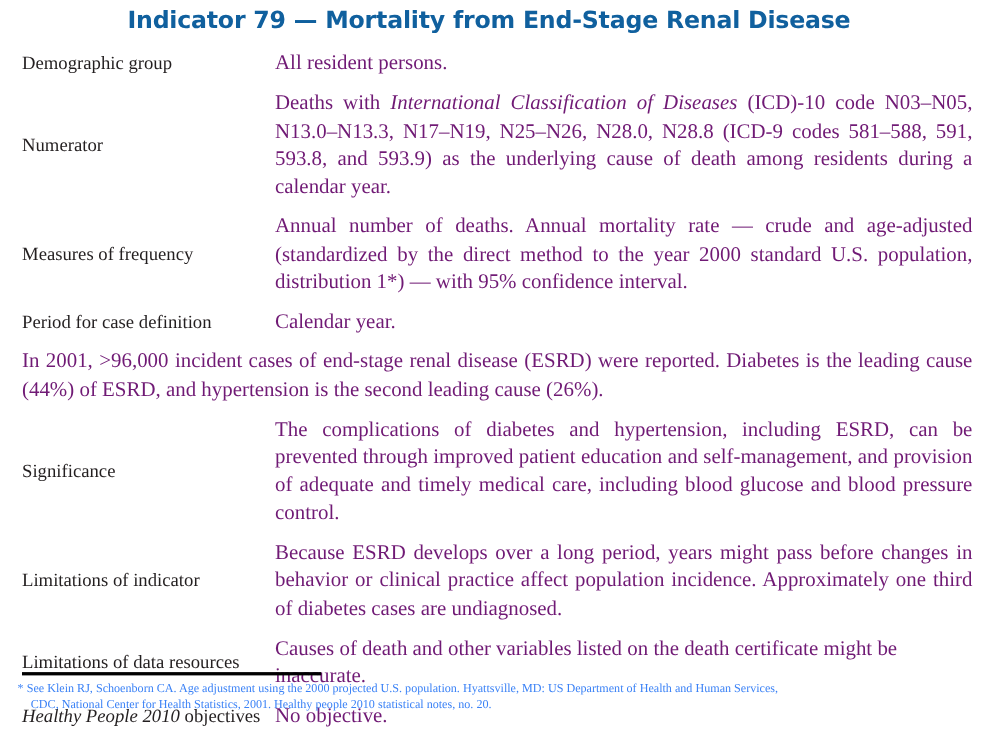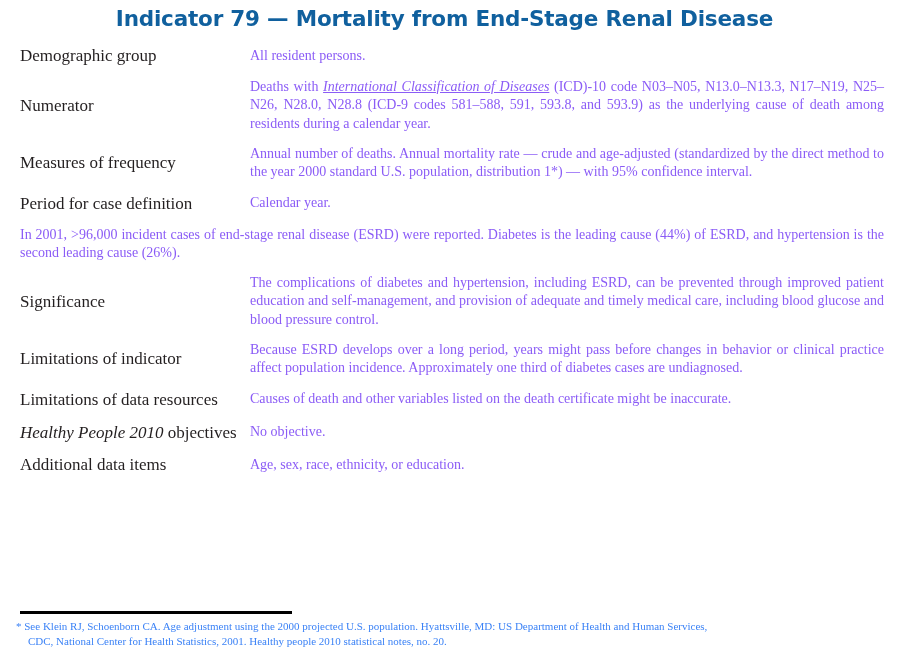--- a/index.html
+++ b/index.html
@@ -48,28 +48,28 @@
   .label {
     width: 230px;
     flex: 0 0 230px;
     font-size: 17px;
     line-height: 1.28;
     color: #231f20;
   }
   .label .it { font-style: italic; }
   .value {
     flex: 1 1 auto;
-    font-size: 14px;
+    font-size: 19px;
     line-height: 1.33;
-    color: #8b5cf6;
+    color: #701a75;
     text-align: justify;
     text-justify: inter-word;
   }
   .value.nojust { text-align: left; }
-  .value .it { font-style: italic; text-decoration: underline; }
+  .value .it { font-style: italic; }
   .rule {
     position: absolute;
     left: 20px;
     top: 611px;
     width: 272px;
     height: 3px;
     background: #000000;
   }
   .footnote {
     position: absolute;

